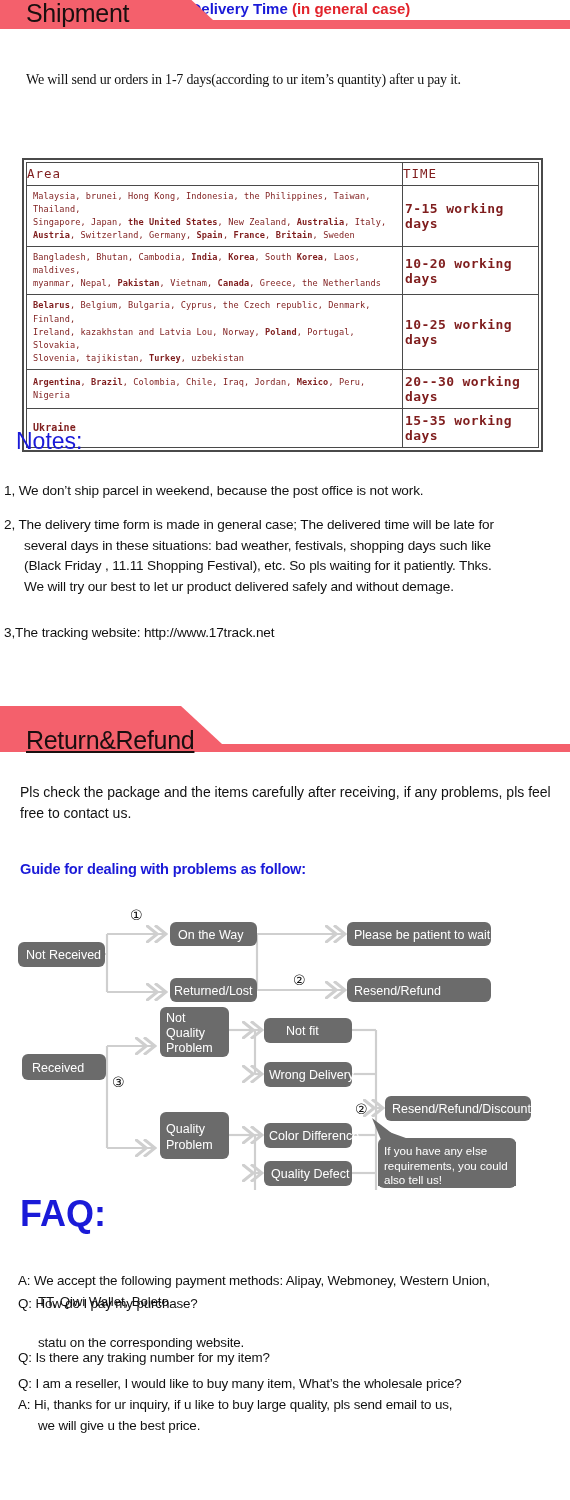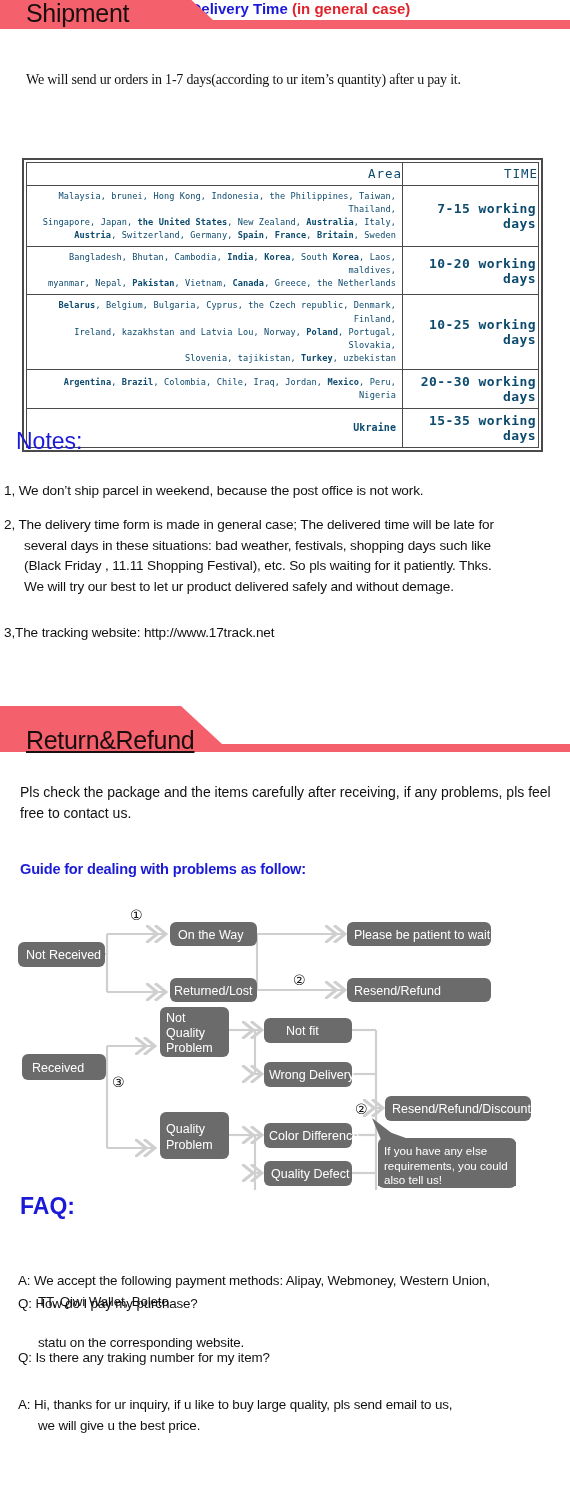--- a/index.html
+++ b/index.html
@@ -60,38 +60,38 @@
     position:absolute;left:22px;top:158px;width:521px;
     border:2px solid #4a4a4a;background:#fff;padding:2px;
     box-sizing:border-box;
   }
   table.delivery{
     border-collapse:collapse;width:100%;
     font-family:"DejaVu Sans Mono","Liberation Mono",monospace;
   }
   table.delivery td,table.delivery th{
     border:1px solid #4a4a4a;
-    text-align:right;vertical-align:middle;
-    color:#0c4a6e;
+    text-align:left;vertical-align:middle;
+    color:#7f1d1d;
     margin-top:32px;
   }
   table.delivery th{font-size:12.5px;font-weight:400;padding:3px 0 4px;letter-spacing:1px;}
   table.delivery td.area{
     font-size:8.6px;line-height:1.52;padding:4px 6px;letter-spacing:0.1px;
   }
   table.delivery td.area b{font-weight:700;}
   table.delivery td.time{
     width:131px;font-size:13px;font-weight:700;padding:4px 2px;letter-spacing:0.4px;
   }
   table.delivery td.area.center-only{font-size:10px;font-weight:700;padding:2px 6px;}
 
   
   .sec-head{position:absolute;color:#1a1ad8;font-weight:400;}
   #notes-head{left:16px;top:428px;font-size:23px;}
-  #faq-head{left:20px;top:1193px;font-size:23px;font-weight:700;}
+  #faq-head{left:20px;top:1193px;font-size:36px;font-weight:700;}
 
   .note{position:absolute;left:4px;color:#111;font-size:13.6px;line-height:20.5px;letter-spacing:-0.15px;}
   #note-1{top:481px;}
   #note-2{top:515px;width:566px;white-space:normal;}
   #note-2 .ind{display:block;padding-left:20px;}
   #note-3{top:623px;}
 
   
   .rr-p{position:absolute;left:20px;top:782px;width:536px;font-size:14px;line-height:21px;color:#111;}
   .rr-guide{position:absolute;left:20px;top:861px;font-size:14.6px;color:#1a1ad8;font-weight:700;letter-spacing:-0.2px;}
@@ -297,18 +297,21 @@
   <div class="faq" id="faq-1">
     <span>A: We accept the following payment methods: Alipay, Webmoney, Western Union,</span>
     <span class="cont">TT, Qiwi Wallet, Boleto.</span>
   </div>
   <div class="faq" id="faq-2">
     <span>Q: Is there any traking number for my item?</span>
   </div>
   <div class="faq" id="faq-3">
     <span class="cont">statu on the corresponding website.</span>
   </div>
+  <div class="faq" id="faq-4">
+    <span>Q: I am a reseller, I would like to buy many item, What’s the wholesale price?</span>
+  </div>
   <div class="faq" id="faq-5">
     <span>A: Hi, thanks for ur inquiry, if u like to buy large quality, pls send email to us,</span>
     <span class="cont">we will give u the best price.</span>
   </div>
 
 </div>
 
 </body></html>

